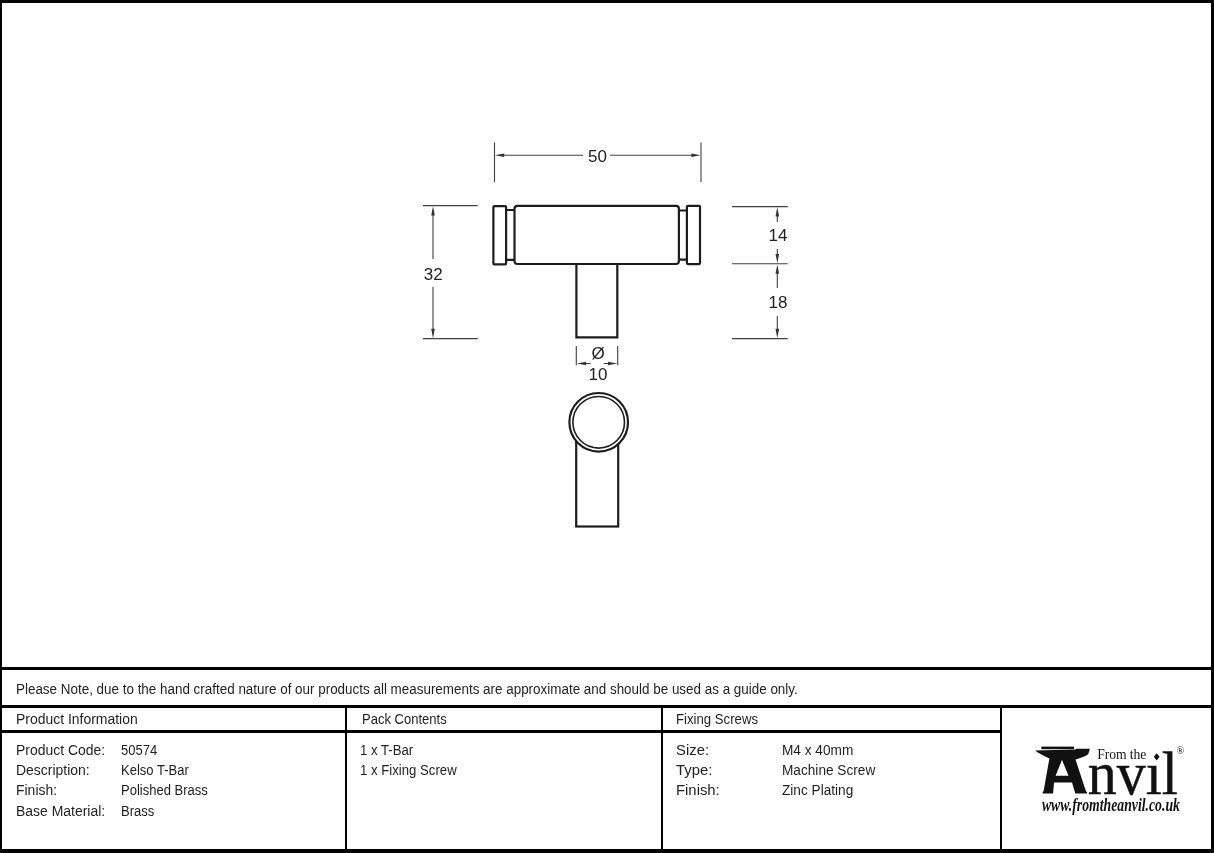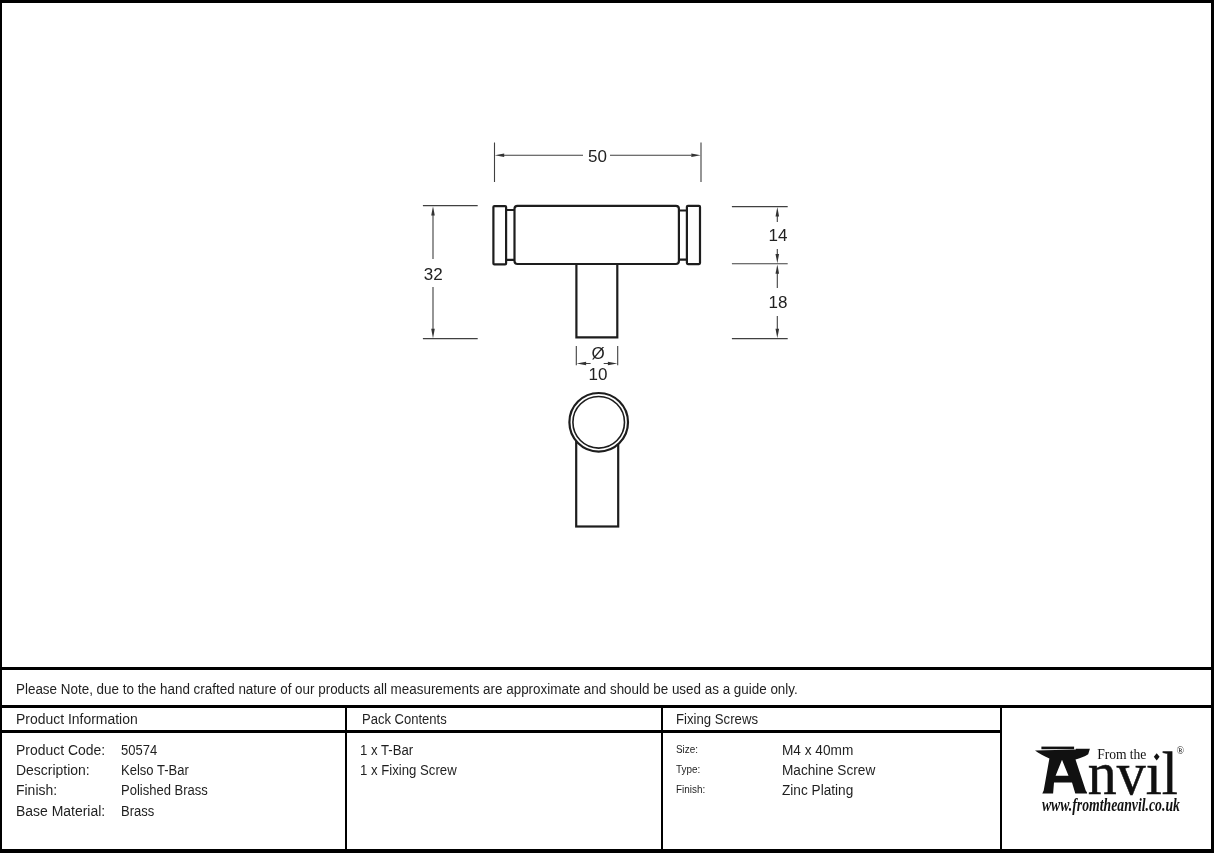--- a/index.html
+++ b/index.html
@@ -103,21 +103,21 @@
 <div class="ln" style="left:661px;top:706px;width:2.4px;height:143px"></div>
 
 <div class="ln" style="left:1000px;top:706px;width:2.4px;height:143px"></div>
 
 <div class="abs" style="left:15.7px;top:739.5px;font-size:15.5px;line-height:20.4px;transform:scaleX(0.9);transform-origin:left top">Product Code:<br>Description:<br>Finish:<br>Base Material:</div>
 
 <div class="abs" style="left:121.3px;top:739.5px;font-size:15.5px;line-height:20.4px;transform:scaleX(0.84);transform-origin:left top">50574<br>Kelso T-Bar<br>Polished Brass<br>Brass</div>
 
 <div class="abs" style="left:360.4px;top:739.5px;font-size:15.5px;line-height:20.4px;transform:scaleX(0.85);transform-origin:left top">1 x T-Bar<br>1 x Fixing Screw</div>
 
-<div class="abs" style="left:676.4px;top:739.5px;font-size:10px;line-height:20.4px;transform:scaleX(0.99);transform-origin:left top">Size:<br>Type:<br>Finish:</div>
+<div class="abs" style="left:676.4px;top:739.5px;font-size:15px;line-height:20.4px;transform:scaleX(0.99);transform-origin:left top">Size:<br>Type:<br>Finish:</div>
 
 <div class="abs" style="left:782.2px;top:739.5px;font-size:15.5px;line-height:20.4px;transform:scaleX(0.88);transform-origin:left top">M4 x 40mm<br>Machine Screw<br>Zinc Plating</div>
 
 <svg class="abs" style="left:1030px;top:740px" width="170" height="80" viewBox="0 0 170 80">
 
   <rect x="11.4" y="6.6" width="32.7" height="2.6" fill="#111"></rect>
 
   <path fill="#111" fill-rule="evenodd" d="M5,10.6 L45.8,9.4 L45.8,8.7 L59.9,8.7 L58.2,14.3 C54.5,16.6 50,18.4 45.5,19.5 L55.7,50.6 L57.0,52.6 L57.0,53.5 L45.3,53.5 L42.0,42.6 L24.0,42.6 L23.1,53.5 L12.3,53.5 L13.7,50.4 L19.4,18.4 C13.5,16.1 8.5,13.4 5,10.6 Z M32.0,19.8 L38.5,35.8 L25.6,35.8 Z"></path>
 
   <text x="57.8" y="53.9" font-family="Liberation Serif, serif" font-size="62" fill="#111" stroke="#111" stroke-width="0.5" textLength="90" lengthAdjust="spacingAndGlyphs">nvıl</text>

